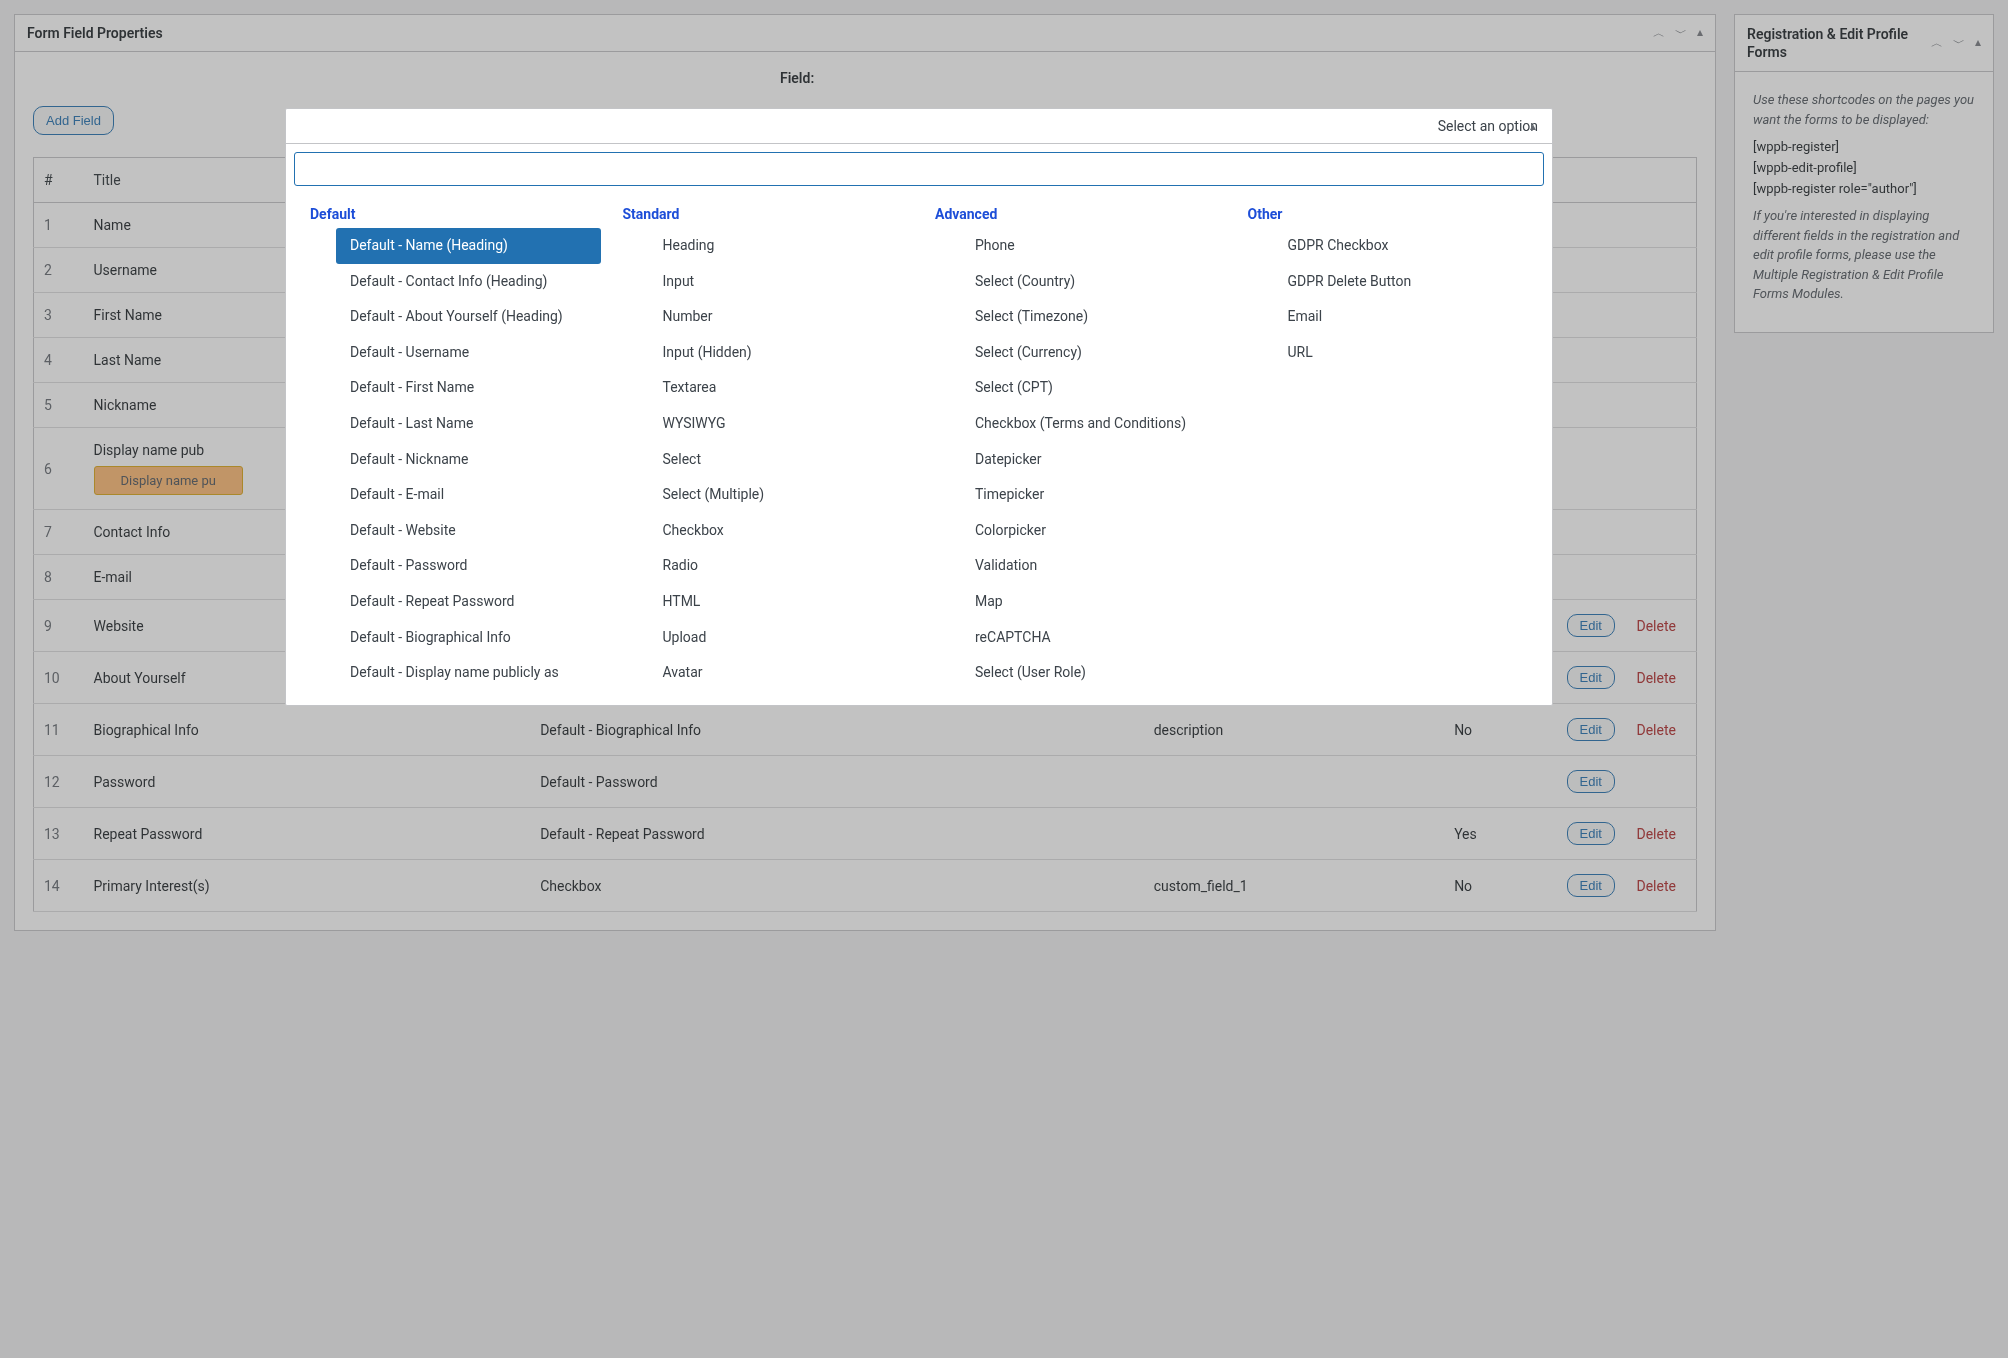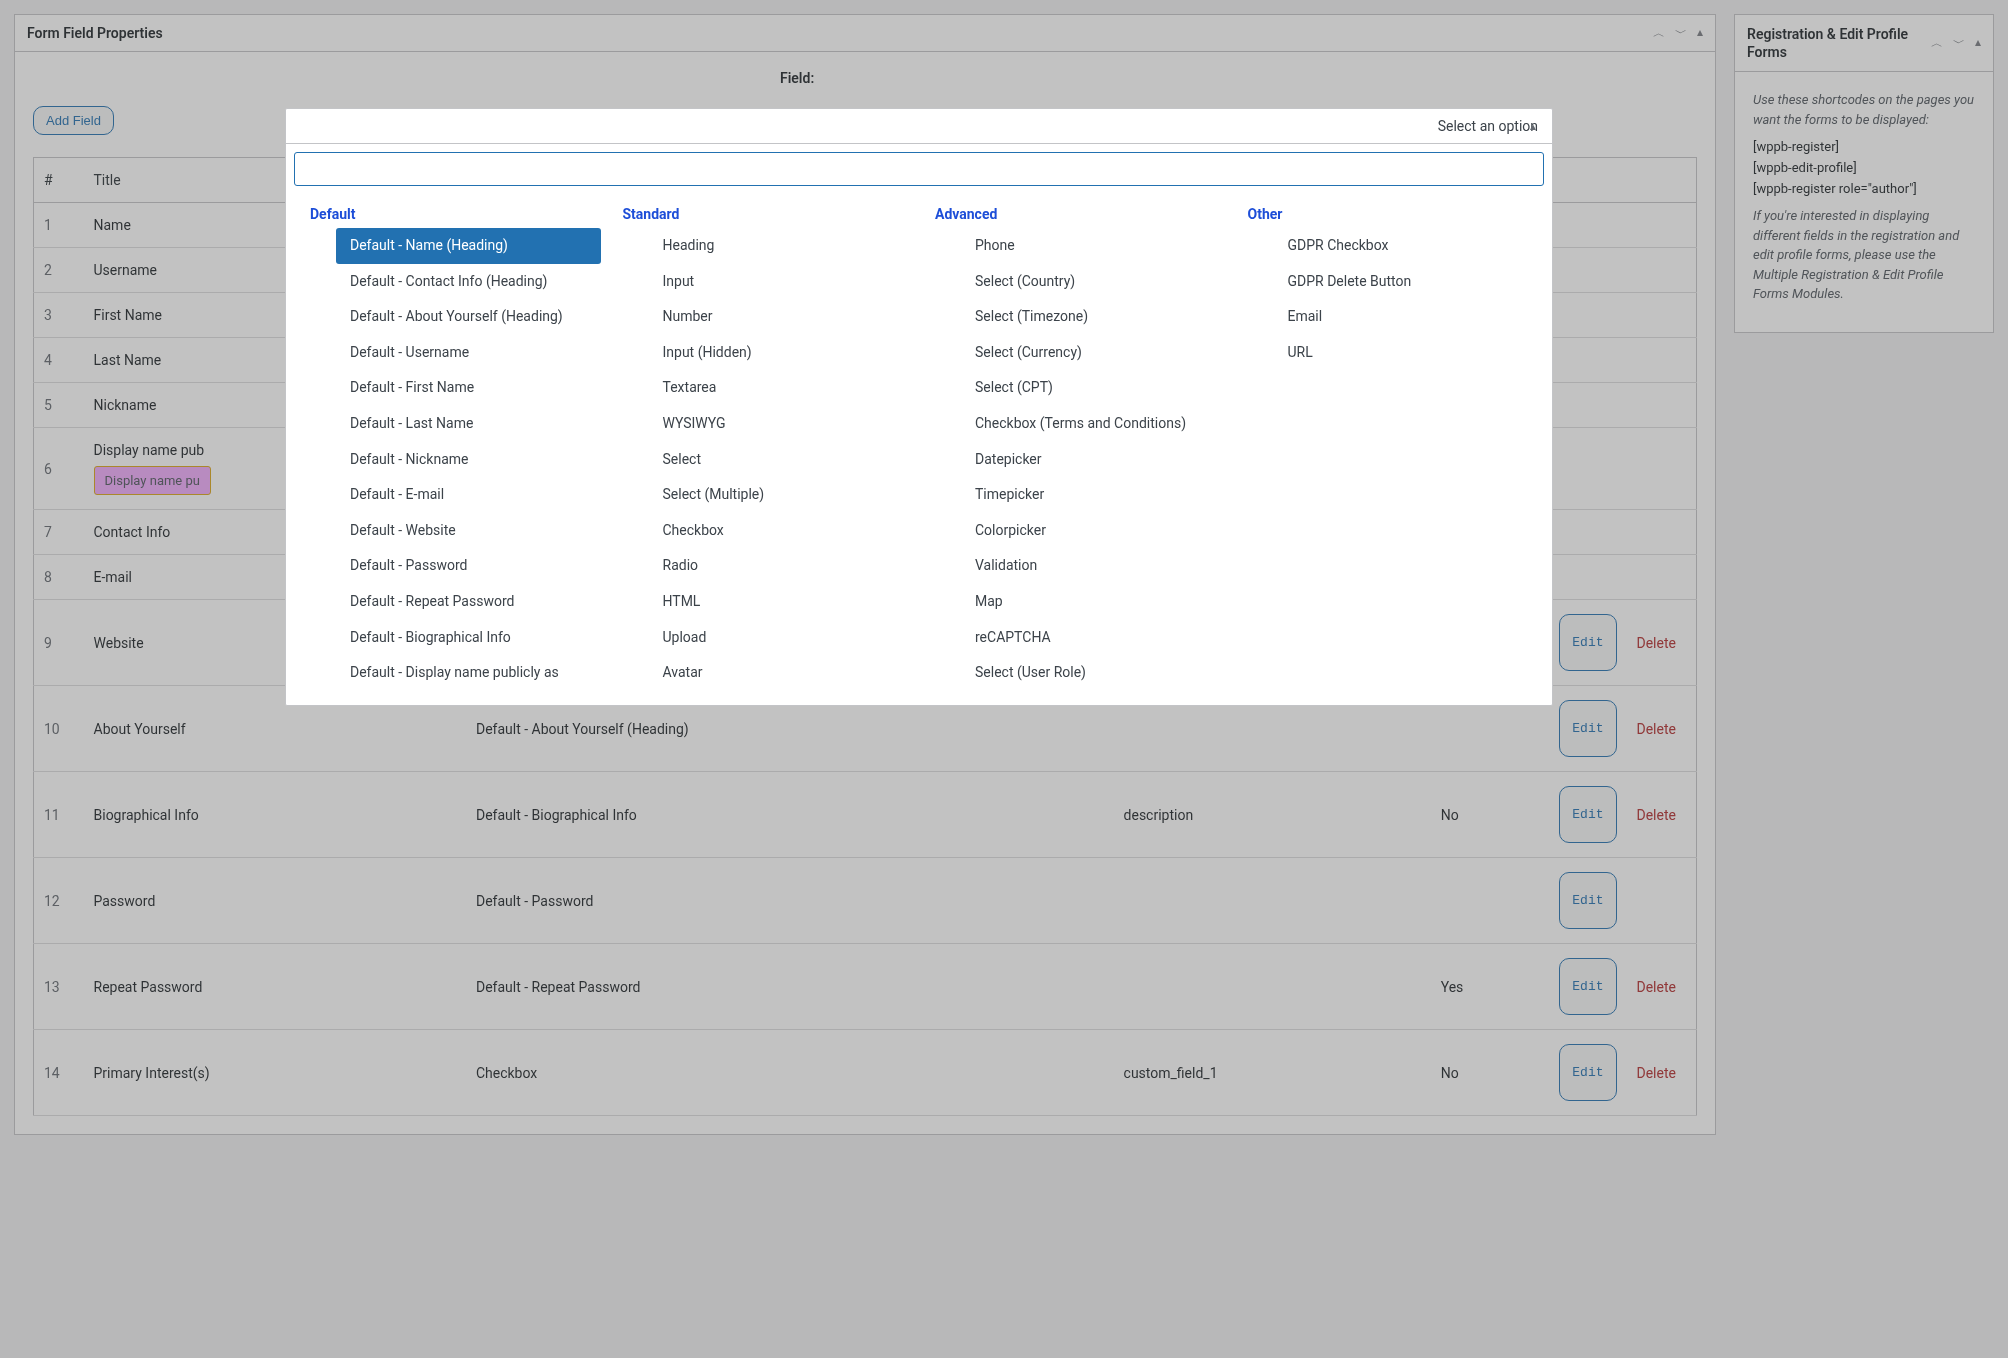--- a/index.html
+++ b/index.html
@@ -37,22 +37,21 @@
     .btn {
       background: #f6f7f7;
       border: 1px solid #2271b1;
       color: #2271b1;
       padding: 6px 12px;
       border-radius: 10px;
       cursor: pointer;
       font-size: 13px;
     }
     .btn-secondary {
-      padding: 20px 12px;
-      font-family: Liberation Mono, monospace;
+      padding: 3px 12px;
     }
     .delete-link {
       color: #b32d2e;
       cursor: pointer;
       font-size: 14px;
     }
     table.fields-table {
       width: 100%;
       border-collapse: collapse;
       border: 1px solid #c3c4c7;
@@ -67,23 +66,23 @@
     table.fields-table th {
       font-weight: 400;
       color: #2c3338;
       border-bottom: 1px solid #c3c4c7;
     }
     .col-num { width: 50px; text-align: center; color: #646970; }
     .col-edit { width: 70px; text-align: center; }
     .col-delete { width: 70px; text-align: center; }
     .display-hint {
       display: inline-block;
-      background: #f0abfc;
+      background: #fdba74;
       border: 1px solid #dba617;
-      padding: 6px 10px;
+      padding: 6px 26px;
       border-radius: 3px;
       margin-top: 8px;
       font-size: 13px;
       color: #50575e;
     }
     .side-text { color: #50575e; font-size: 13px; margin-bottom: 10px; line-height: 1.5; font-style: italic; }
     .shortcode { font-size: 13px; margin-bottom: 6px; color: #1d2327; }
     
     .scrim {
       position: fixed; inset: 0;

